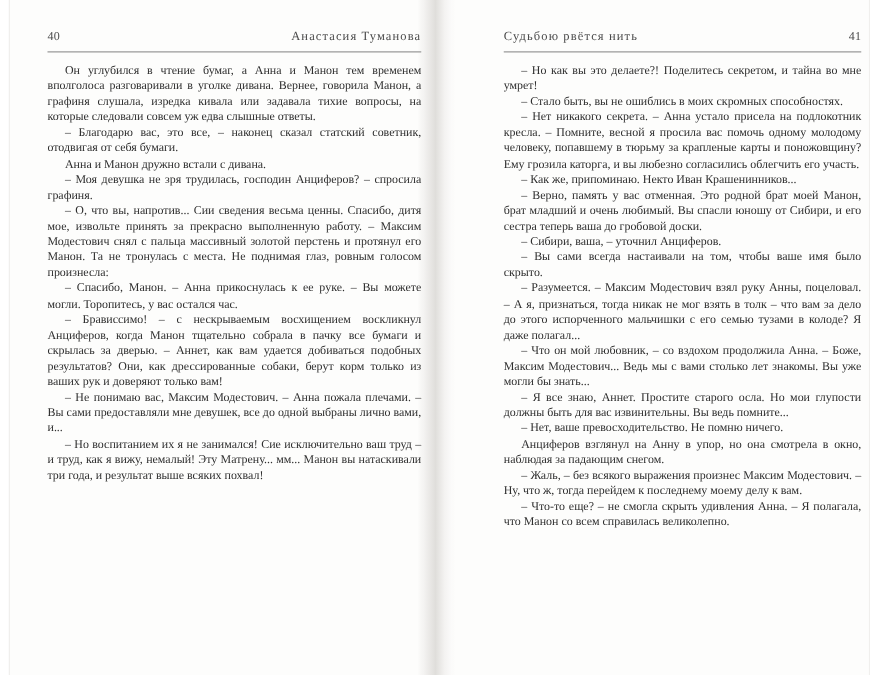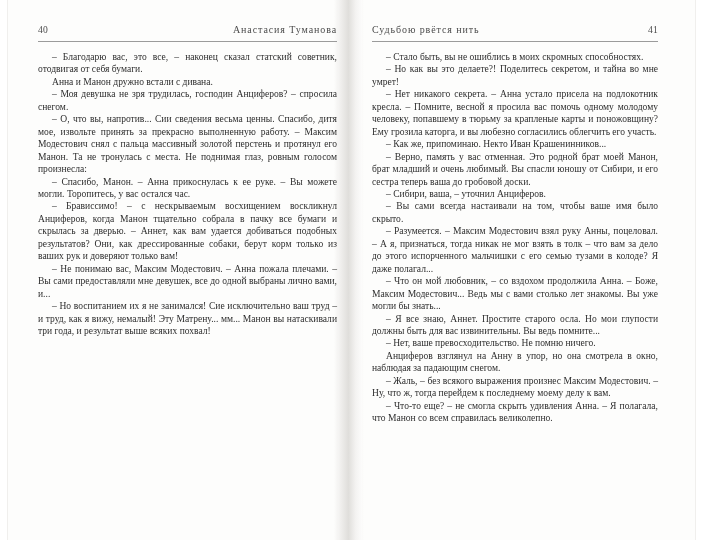--- a/index.html
+++ b/index.html
@@ -57,21 +57,21 @@
     );
     pointer-events: none;
   }
 
   
   .textblock {
     position: absolute;
     top: 24px;
   }
   .tb-left  { left: 38px;  width: 299px; }
-  .tb-right { left: 372px; width: 286px; }
+  .tb-right { left: 403px; width: 286px; }
 
   
   .runhead {
     display: flex;
     align-items: baseline;
     justify-content: space-between;
     font-size: 10.2px;
     color: #4b4b4b;
     letter-spacing: 0.9px;
     height: 14px;
@@ -120,40 +120,41 @@
 
   <div class="gutter"></div>
 
   <div class="textblock tb-left">
     <div class="runhead">
       <span class="folio">40</span>
       <span class="title">Анастасия Туманова</span>
     </div>
     <div class="rule"></div>
     <div class="body" id="left-body">
+        <p>Он углубился в чтение бумаг, а Анна и Манон тем временем вполголоса разговаривали в уголке дивана. Вернее, говорила Манон, а графиня слушала, изредка кивала или задавала тихие вопросы, на которые следовали совсем уж едва слышные ответы.</p>
         <p>– Благодарю вас, это все, – наконец сказал статский советник, отодвигая от себя бумаги.</p>
         <p>Анна и Манон дружно встали с дивана.</p>
-        <p>– Моя девушка не зря трудилась, господин Анциферов? – спросила снегом.</p>
+        <p>– Моя девушка не зря трудилась, господин Анциферов? – спросила графиня.</p>
         <p>– О, что вы, напротив... Сии сведения весьма ценны. Спасибо, дитя мое, извольте принять за прекрасно выполненную работу. – Максим Модестович снял с пальца массивный золотой перстень и протянул его Манон. Та не тронулась с места. Не поднимая глаз, ровным голосом произнесла:</p>
         <p>– Спасибо, Манон. – Анна прикоснулась к ее руке. – Вы можете могли. Торопитесь, у вас остался час.</p>
         <p>– Брависсимо! – с нескрываемым восхищением воскликнул Анциферов, когда Манон тщательно собрала в пачку все бумаги и скрылась за дверью. – Аннет, как вам удается добиваться подобных результатов? Они, как дрессированные собаки, берут корм только из ваших рук и доверяют только вам!</p>
         <p>– Не понимаю вас, Максим Модестович. – Анна пожала плечами. – Вы сами предоставляли мне девушек, все до одной выбраны лично вами, и...</p>
         <p>– Но воспитанием их я не занимался! Сие исключительно ваш труд – и труд, как я вижу, немалый! Эту Матрену... мм... Манон вы натаскивали три года, и результат выше всяких похвал!</p>
       </div>
   </div>
 
   <div class="textblock tb-right">
     <div class="runhead">
       <span class="title">Судьбою рвётся нить</span>
       <span class="folio">41</span>
     </div>
     <div class="rule"></div>
     <div class="body" id="right-body">
+        <p>– Но как вы это делаете?! Поделитесь секретом, и тайна во мне умрет!</p>
         <p>– Стало быть, вы не ошиблись в моих скромных способностях.</p>
-        <p>– Но как вы это делаете?! Поделитесь секретом, и тайна во мне умрет!</p>
         <p>– Нет никакого секрета. – Анна устало присела на подлокотник кресла. – Помните, весной я просила вас помочь одному молодому человеку, попавшему в тюрьму за крапленые карты и поножовщину? Ему грозила каторга, и вы любезно согласились облегчить его участь.</p>
         <p>– Как же, припоминаю. Некто Иван Крашенинников...</p>
         <p>– Верно, память у вас отменная. Это родной брат моей Манон, брат младший и очень любимый. Вы спасли юношу от Сибири, и его сестра теперь ваша до гробовой доски.</p>
         <p>– Сибири, ваша, – уточнил Анциферов.</p>
         <p>– Вы сами всегда настаивали на том, чтобы ваше имя было скрыто.</p>
         <p>– Разумеется. – Максим Модестович взял руку Анны, поцеловал. – А я, признаться, тогда никак не мог взять в толк – что вам за дело до этого испорченного мальчишки с его семью тузами в колоде? Я даже полагал...</p>
         <p>– Что он мой любовник, – со вздохом продолжила Анна. – Боже, Максим Модестович... Ведь мы с вами столько лет знакомы. Вы уже могли бы знать...</p>
         <p>– Я все знаю, Аннет. Простите старого осла. Но мои глупости должны быть для вас извинительны. Вы ведь помните...</p>
         <p>– Нет, ваше превосходительство. Не помню ничего.</p>
         <p>Анциферов взглянул на Анну в упор, но она смотрела в окно, наблюдая за падающим снегом.</p>

